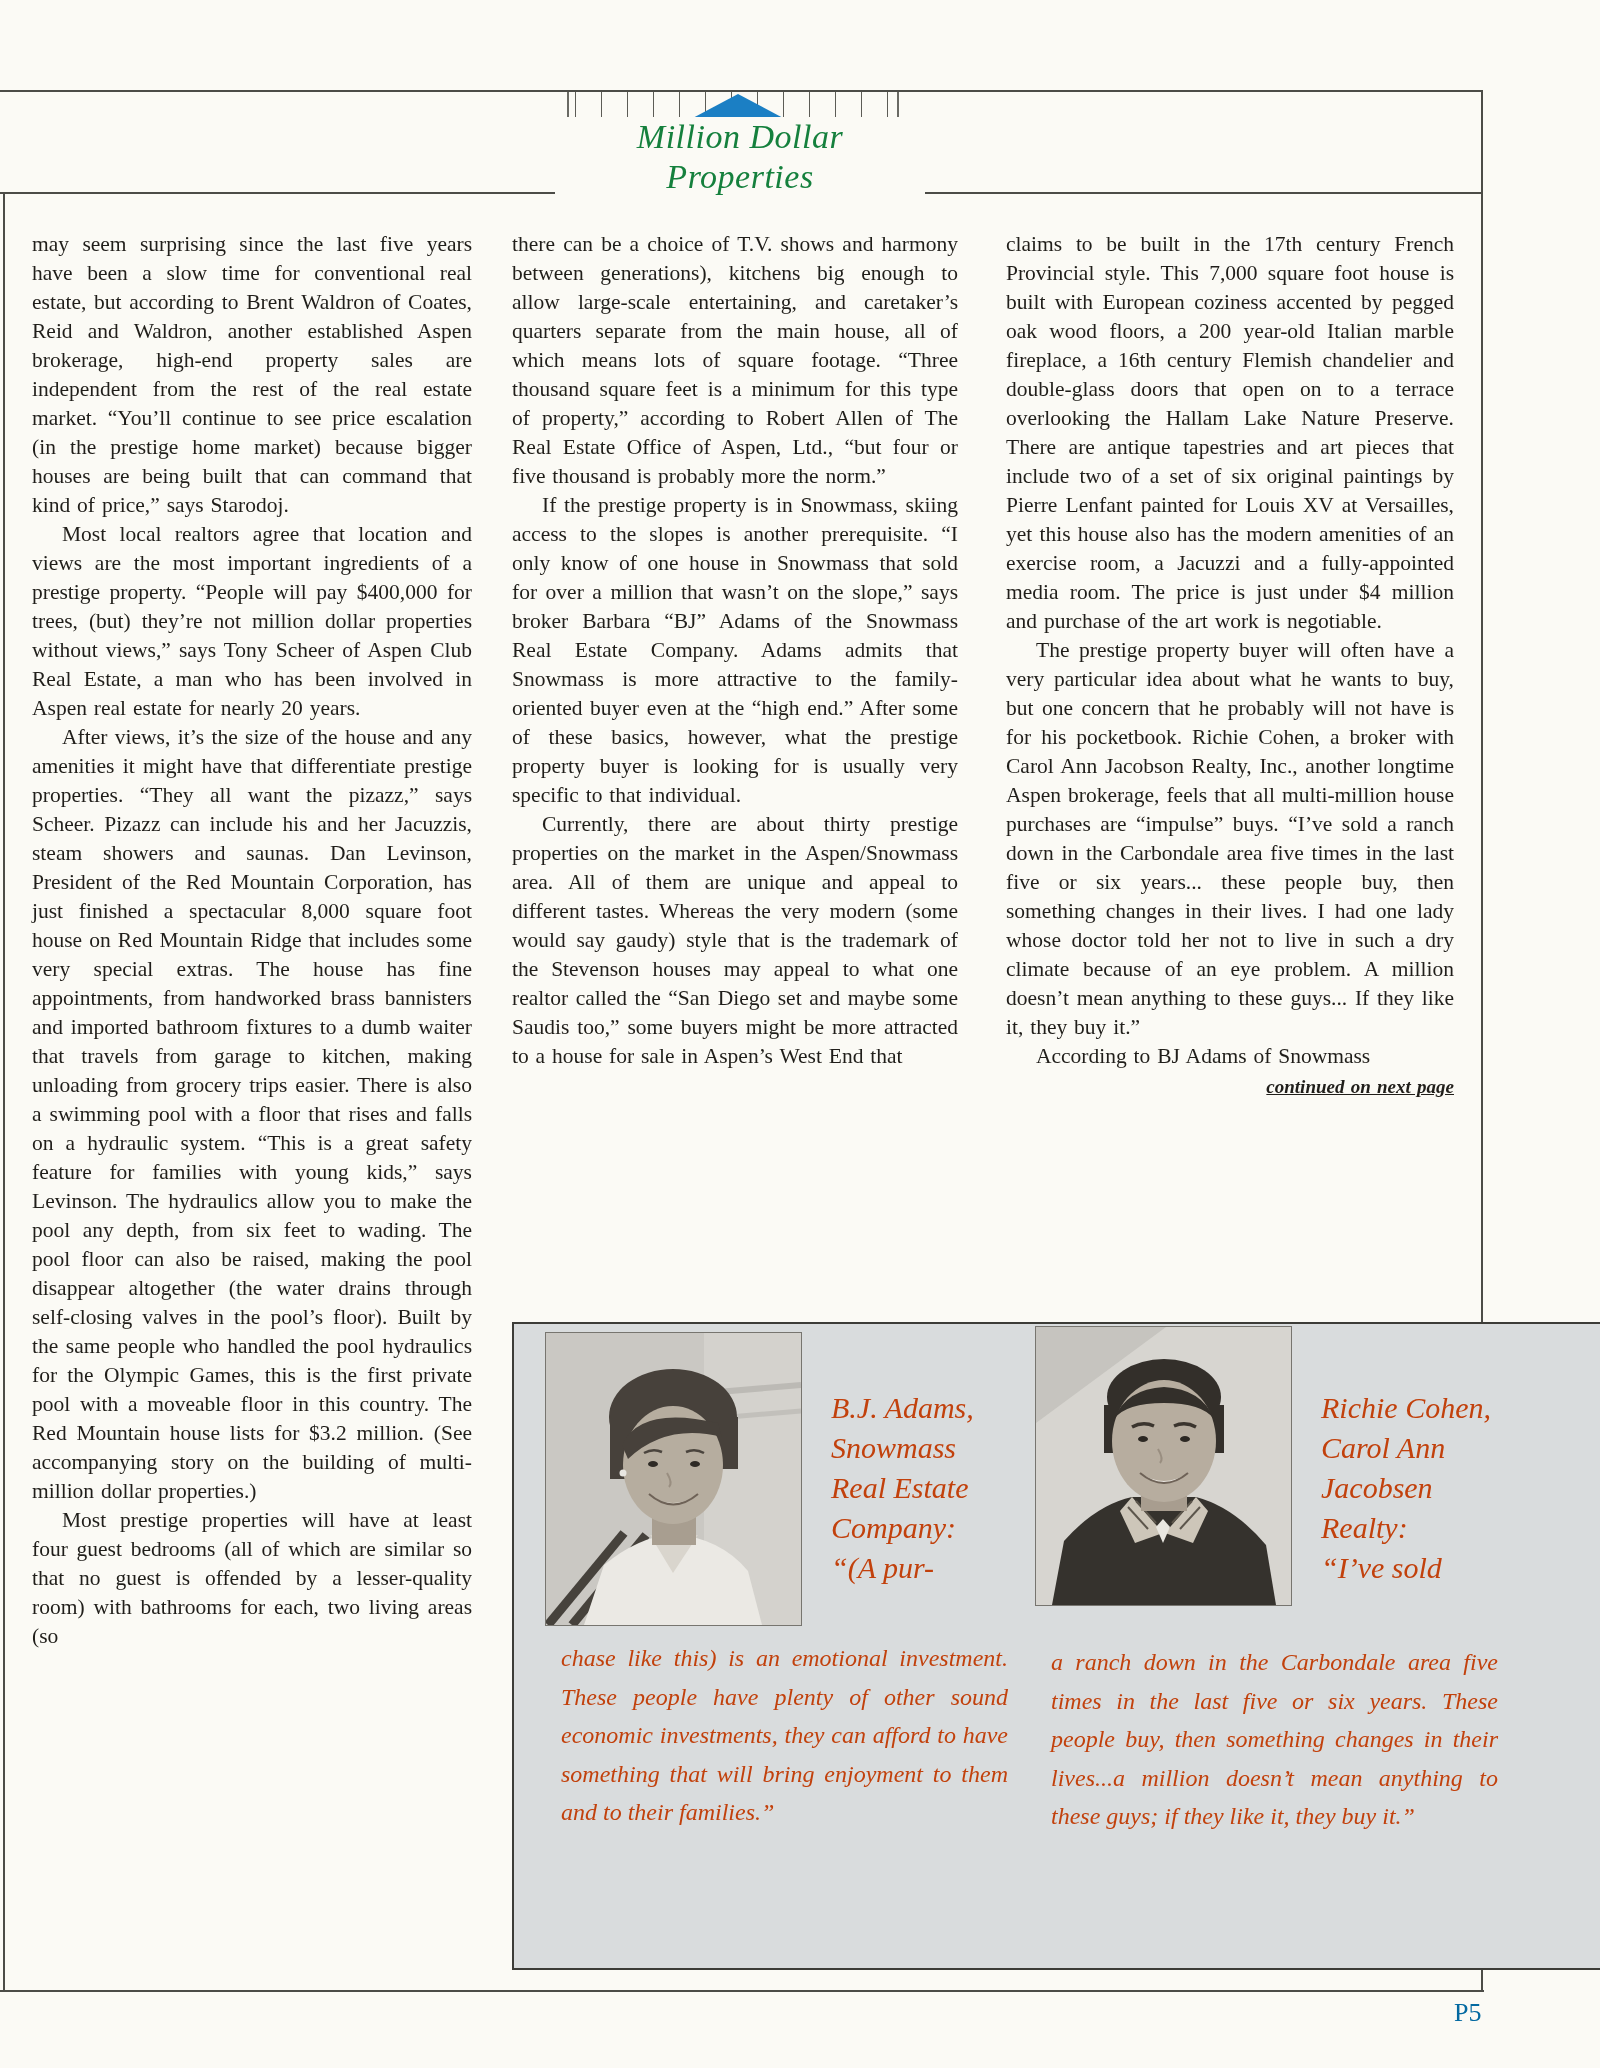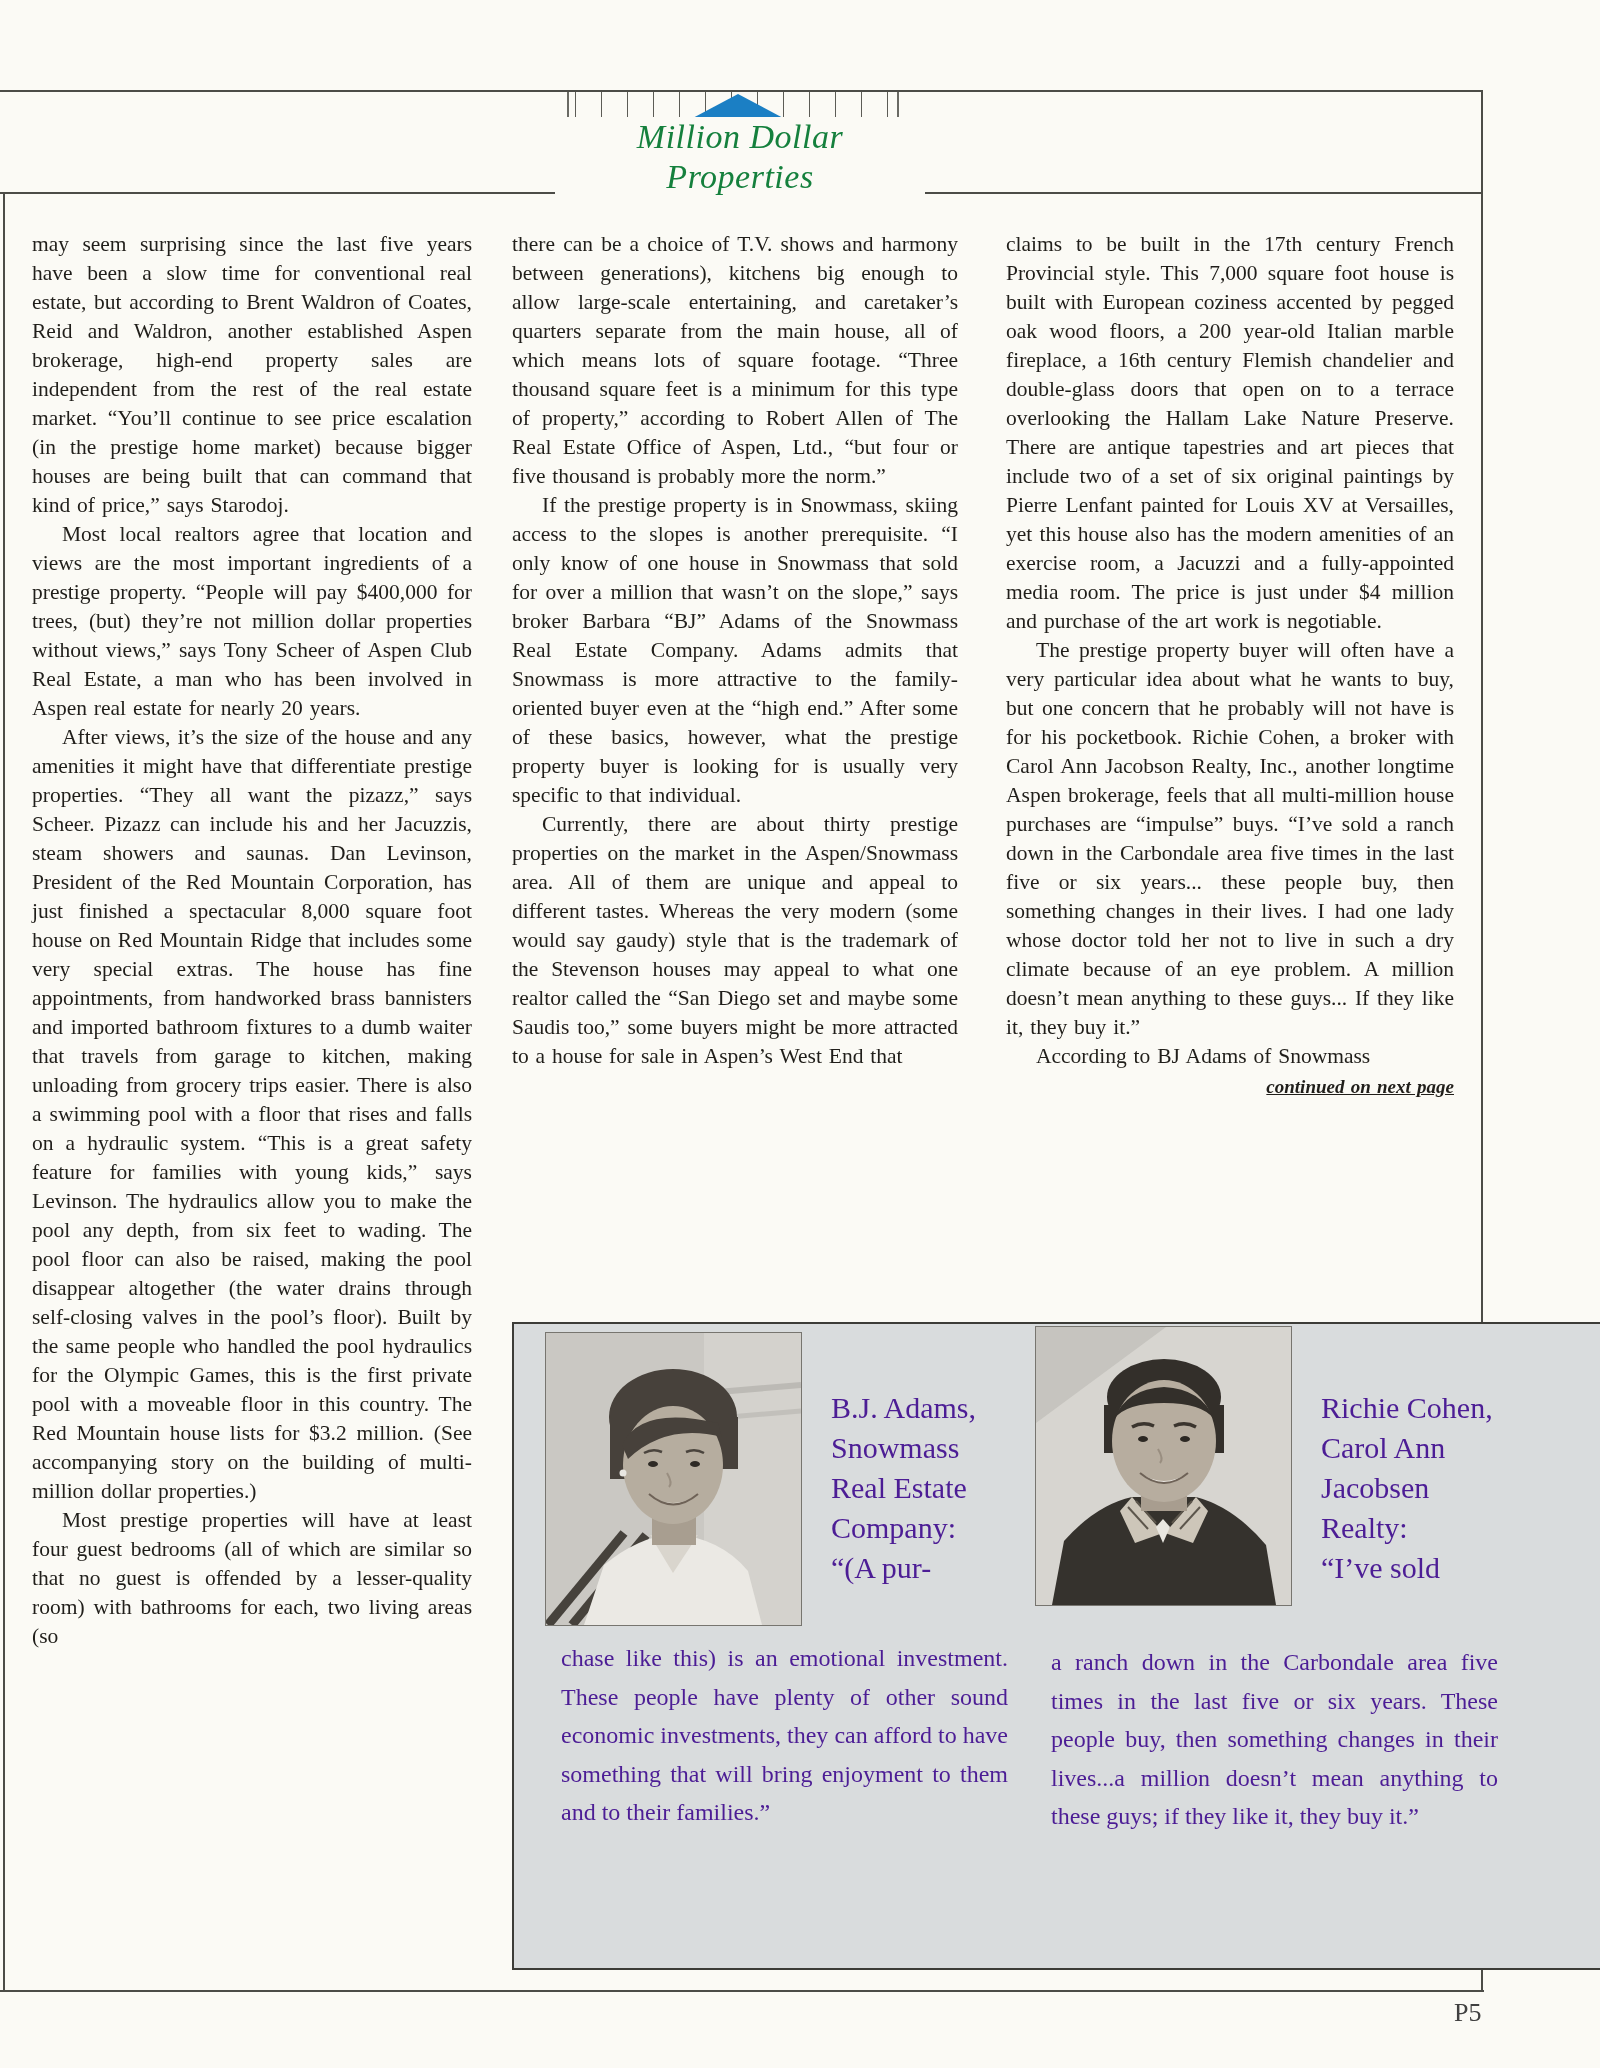--- a/index.html
+++ b/index.html
@@ -33,34 +33,34 @@
   #col2 { left:512px;  width:446px; }
   #col3 { left:1006px; width:448px; }
   .continued { text-align:right; font-style:italic; font-weight:bold; font-size:19px; margin-top:1px;text-decoration:underline; }
 
   
   .quote-box {
     position:absolute; left:512px; top:1322px; width:1088px; height:648px;
     background:#d9dcdd; box-sizing:border-box;
     border-top:2px solid #3c3c37; border-left:2px solid #3c3c37; border-bottom:2px solid #3c3c37;
   }
-  .quote-cell { position:absolute; top:0; width:447px; height:640px; color:#4c1d95; }
+  .quote-cell { position:absolute; top:0; width:447px; height:640px; font-style:italic; color:#c2410c; }
   #quote-left  { left:31px; }
   #quote-right { left:521px; }
   .photo { position:absolute; left:0; border:1px solid #77756f; background:#cac8c3; }
   #photo-bj { top:8px;  width:255px; height:292px; }
   #photo-rc { top:2px;  width:255px; height:278px; }
   .quote-name { position:absolute; left:286px; width:178px; font-size:30px; line-height:40px; white-space:pre-line; }
   #name-bj { top:64px; }
   #name-rc { top:64px; }
   .quote-body { position:absolute; left:16px; width:447px; font-size:24px; line-height:38.5px; text-align:justify; }
   #body-bj { top:315px; }
   #body-rc { top:302px;margin-top:17px; }
 
-  .page-number { position:absolute; left:1454px; top:1998px; font-size:26px; color:#404040; }
+  .page-number { position:absolute; left:1454px; top:1998px; font-size:26px; color:#0369a1; }
 </style>
 </head>
 <body>
 
 <div class="page">
 
   <div class="hr" style="left:0; top:90px; width:1482px;"></div>
   <div class="hr" style="left:0; top:192px; width:1482px;"></div>
   <div class="hr" style="left:0; top:1990px; width:1484px;"></div>
   <div class="vr" style="left:3px; top:192px; height:1800px;"></div>

